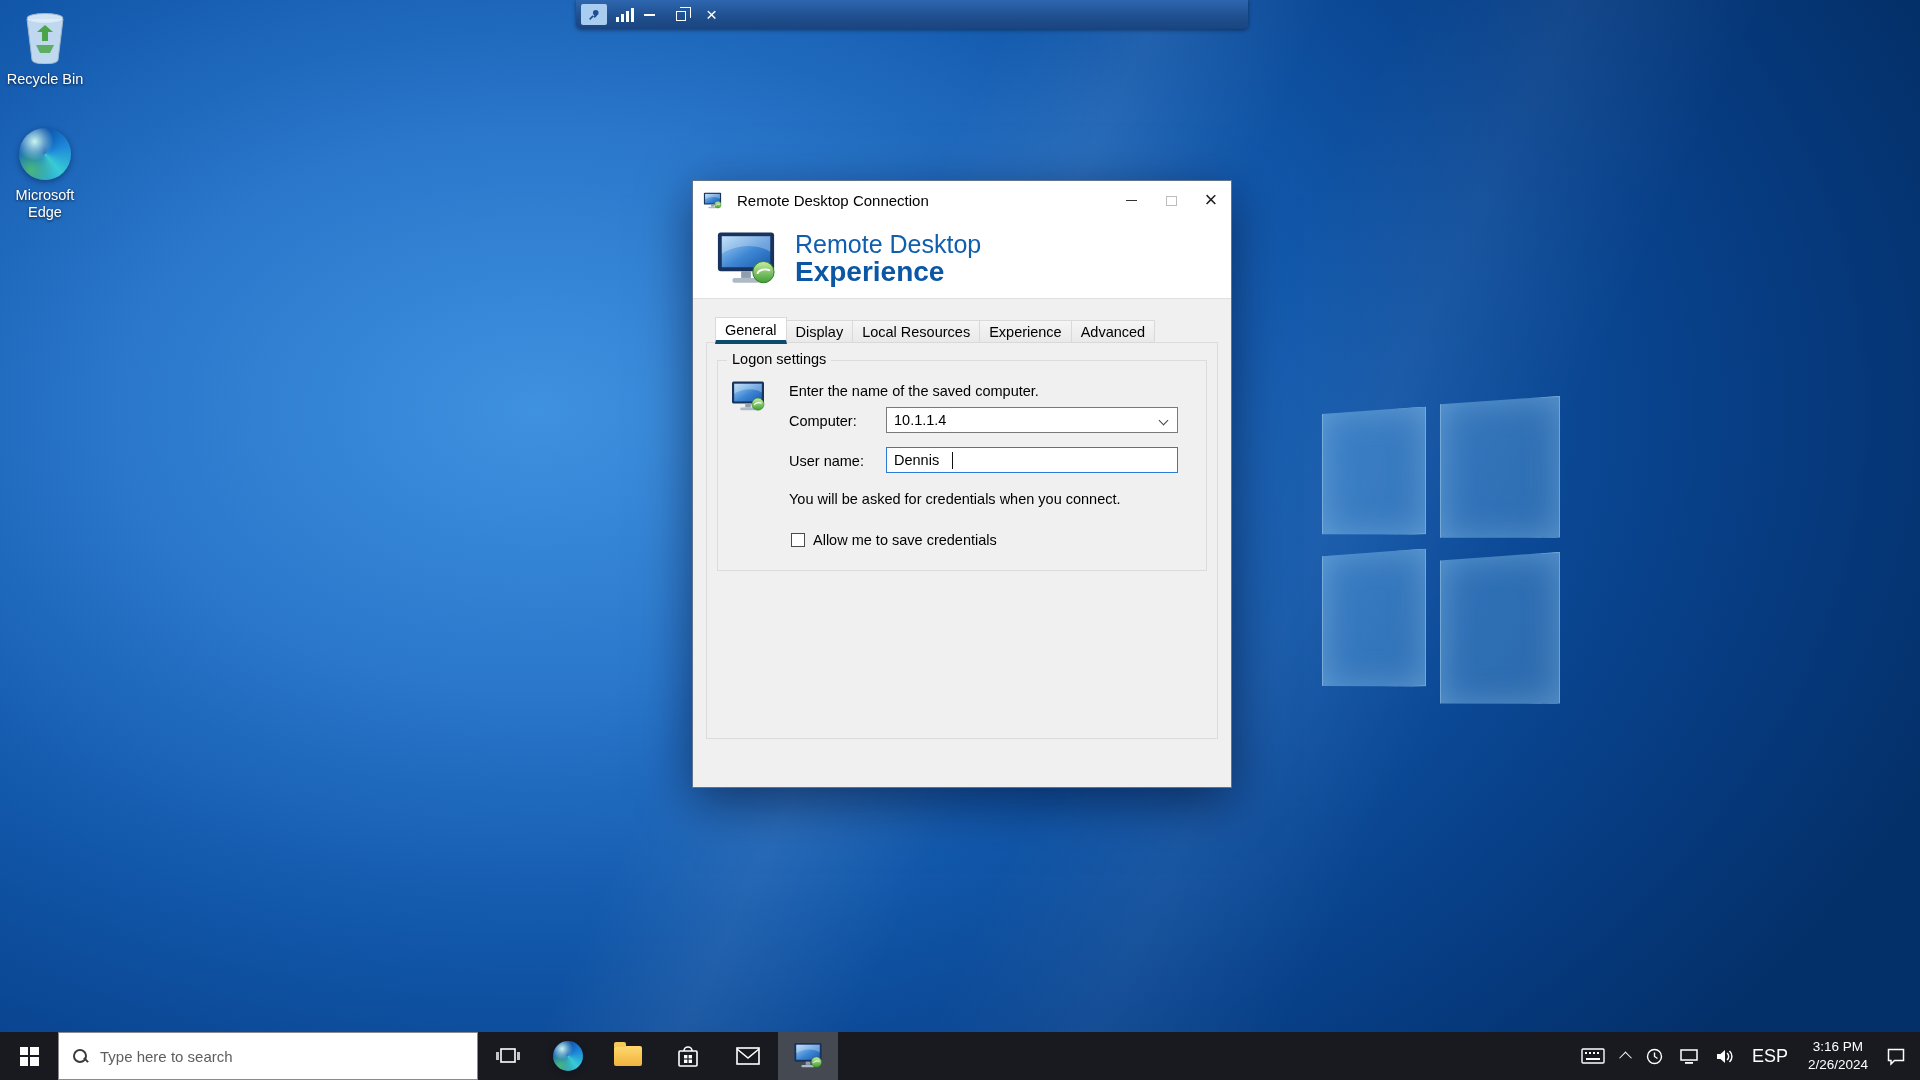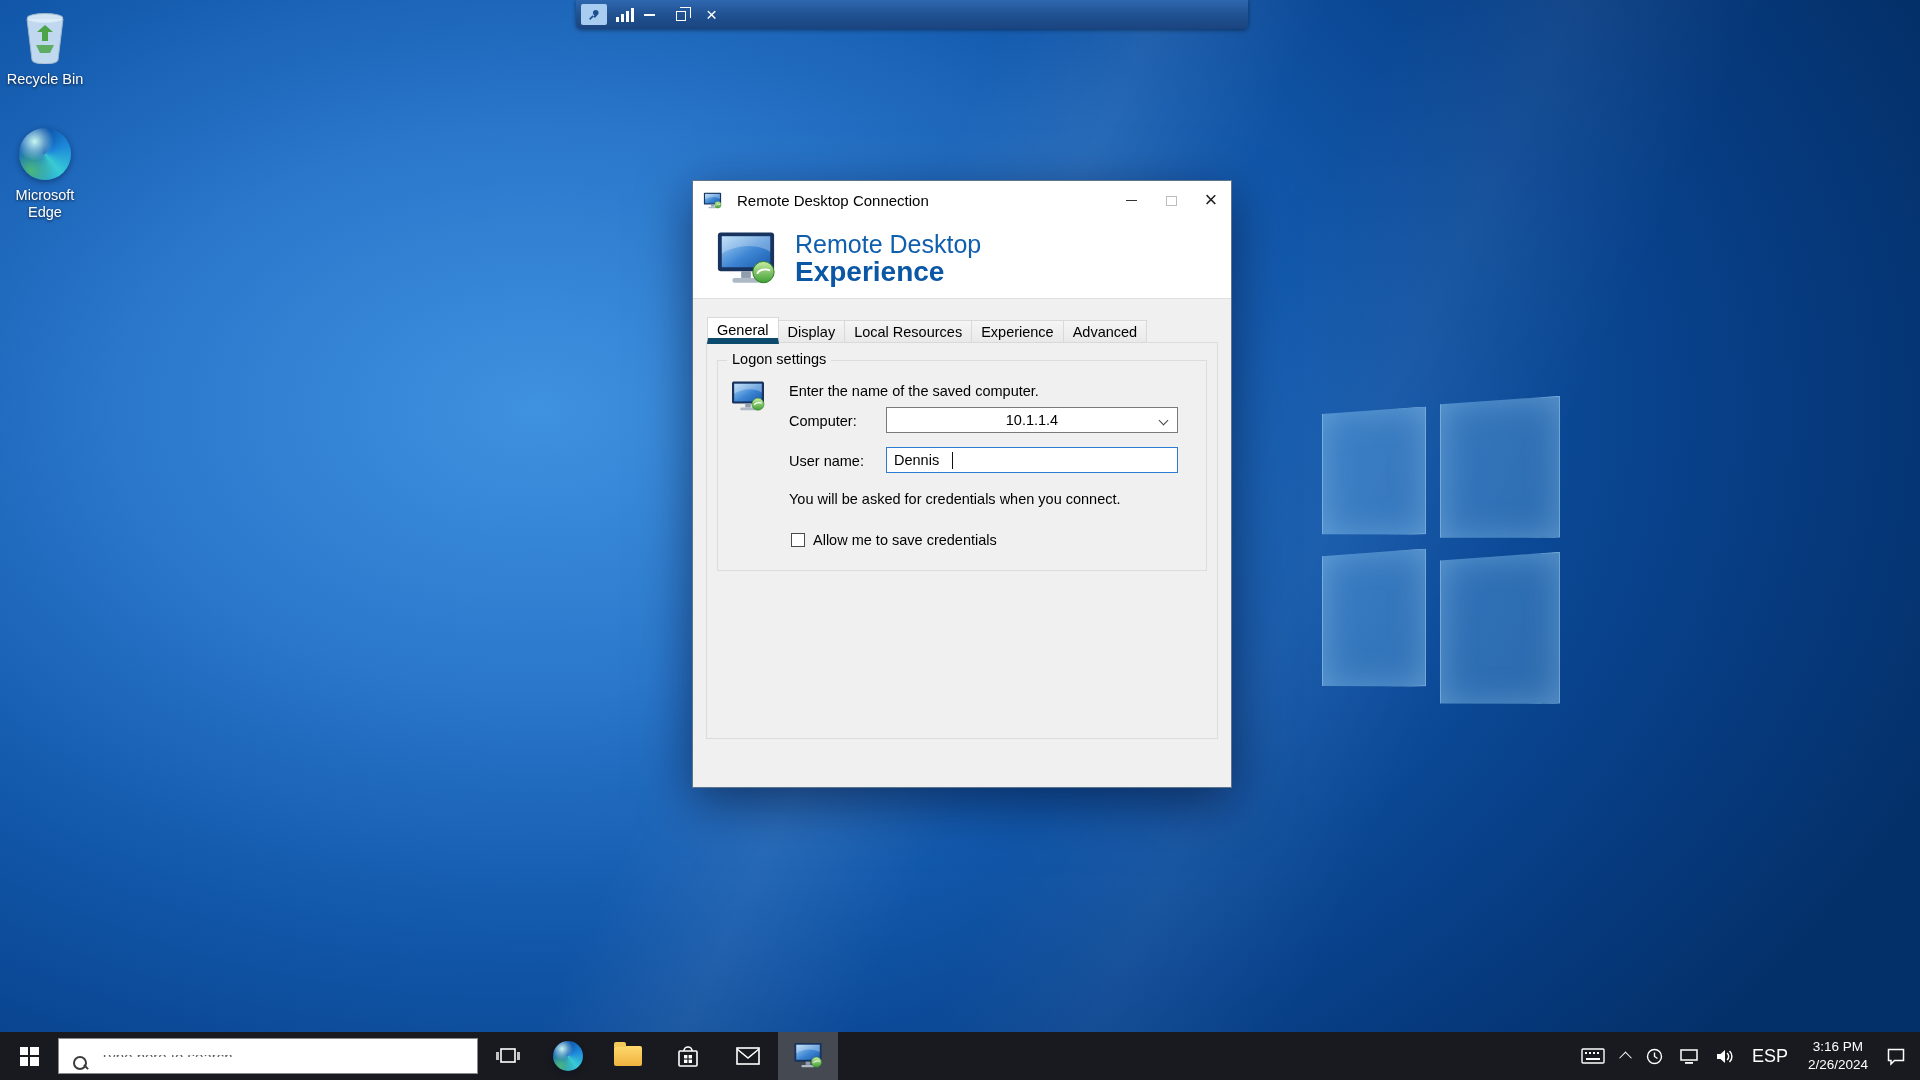--- a/index.html
+++ b/index.html
@@ -67,38 +67,38 @@
 
   .banner{ height:79px; background:#fff; border-bottom:1px solid #dfdfdf; display:flex; align-items:center;
     padding-left:22px; gap:18px; }
   .banner .bicon{ width:62px; height:57px; }
   .brand1{ font-size:25px; color:#0f5fae; }
   .brand2{ font-size:28px; font-weight:700; color:#0b57a6; margin-top:-3px; }
 
   .tabs{ display:flex; align-items:flex-end; padding-left:14px; margin-top:18px; position:relative; z-index:2; }
   .tab{ height:23px; line-height:22px; padding:0 9px; font-size:14.5px; background:linear-gradient(#f5f5f5,#e9e9e9);
     border:1px solid #d9d9d9; margin-left:-1px; cursor:pointer; }
-  .tab.active{ background:#fff; height:27px; line-height:25px; border-bottom:6px solid #0c4a6e;
-    margin-bottom:-1px; margin-left:0; position:relative; z-index:3; }
+  .tab.active{ background:#fff; height:27px; line-height:25px; border-bottom:4px solid #0c4a6e;
+    margin-bottom:-1px; margin-left:8px; position:relative; z-index:3; }
 
   .tab-page{ margin:0 13px; margin-top:-1px; height:397px; border:1px solid #dcdcdc; background:#f0f0f0; position:relative; }
 
   .groupbox{ position:relative; border:1px solid #dcdcdc; margin:0 10px; }
   .gb-logon{ margin-top:17px; height:211px; }
   .gb-conn{ margin-top:20px; height:94px; }
   .gb-title{ position:absolute; top:-10px; left:9px; background:#f0f0f0; padding:0 5px; font-size:14.5px; }
 
   .abs{ position:absolute; }
   .lbl{ font-size:14.5px; white-space:nowrap; }
 
   .fake-input{ height:26px; background:#fff; border:1px solid #7a7a7a; display:flex; align-items:center;
     padding:0 7px; font-size:14.5px; cursor:text; }
   .fake-input.focused{ border-color:#2e7bd6;gap:12px; }
   .caret{ width:1px; height:17px; background:#111; margin-left:1px; }
-  .combo{ cursor:pointer;justify-content:center; }
+  .combo{ cursor:pointer; }
   .combo .chev{ position:absolute; right:10px; top:9px; width:7px; height:7px;
     border-left:1.6px solid #444; border-bottom:1.6px solid #444; transform:rotate(-45deg); }
 
   .checkbox{ width:14px; height:14px; background:#fff; border:1px solid #4a4a4a; cursor:pointer; }
 
   .btn{ background:#e1e1e1; border:1px solid #adadad; font-size:14.5px; display:grid; place-items:center;
     cursor:pointer; font-family:inherit; }
   .btn.default{ border:1px solid #2f6fbd; }
 
   .dlg-footer{ position:absolute; left:0; right:0; bottom:0; height:52px; }
@@ -107,21 +107,21 @@
   .opt-circle .up{ width:7px; height:7px; border-left:1.8px solid #1f3b57; border-top:1.8px solid #1f3b57;
     transform:rotate(45deg) translate(1px,1px); }
   .red-box{ position:absolute; left:311px; top:3px; width:116px; height:44px; border:3px solid #e21212; z-index:5; }
 
   
   .taskbar{ position:absolute; left:0; bottom:0; width:1920px; height:48px; background:#191a1f;
     display:flex; align-items:center; color:#fff; }
   .tb-btn{ width:58px; height:48px; display:grid; place-items:center; cursor:pointer; }
   .start-grid{ width:19px; height:19px; display:grid; grid-template-columns:1fr 1fr; gap:2px; }
   .start-grid i{ background:#fdfdfd; }
-  .search-box{ width:420px; height:36px; background:#fff; border:1px solid #8a8a8a; display:flex; 
+  .search-box{ width:420px; height:48px; background:#fff; border:1px solid #8a8a8a; display:flex; align-items:center;
     gap:11px; padding:16px 13px; }
   .search-box input{ border:none; outline:none; font-size:15px; color:#333; width:330px; font-family:inherit;
     background:transparent; caret-color:transparent; }
   .search-box input::placeholder{ color:#5e5e5e; }
   .mag{ position:relative; width:17px; height:17px; }
   .mag::before{ content:""; position:absolute; left:1px; top:1px; width:10px; height:10px; border:2px solid #3b3b3b; border-radius:50%; }
   .mag::after{ content:""; position:absolute; left:11px; top:11px; width:6px; height:2px; background:#3b3b3b; transform:rotate(45deg); }
   .app-btn{ width:60px; height:48px; display:grid; place-items:center; cursor:pointer; position:relative; }
   .app-btn.active{ background:rgba(150,163,178,.35); }
   .edge-sm{ width:30px; height:30px; }

